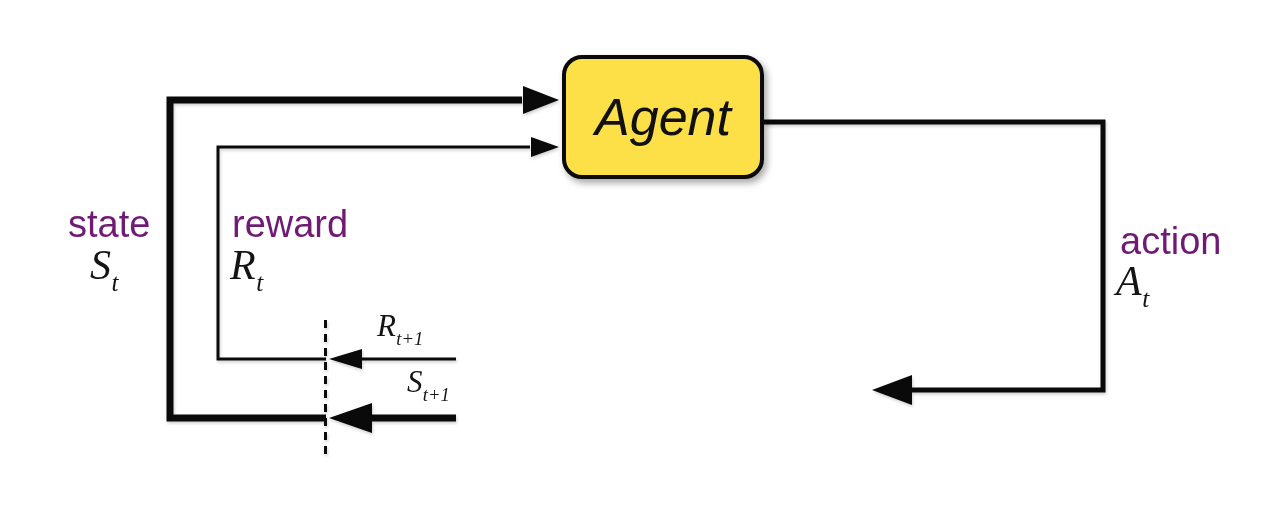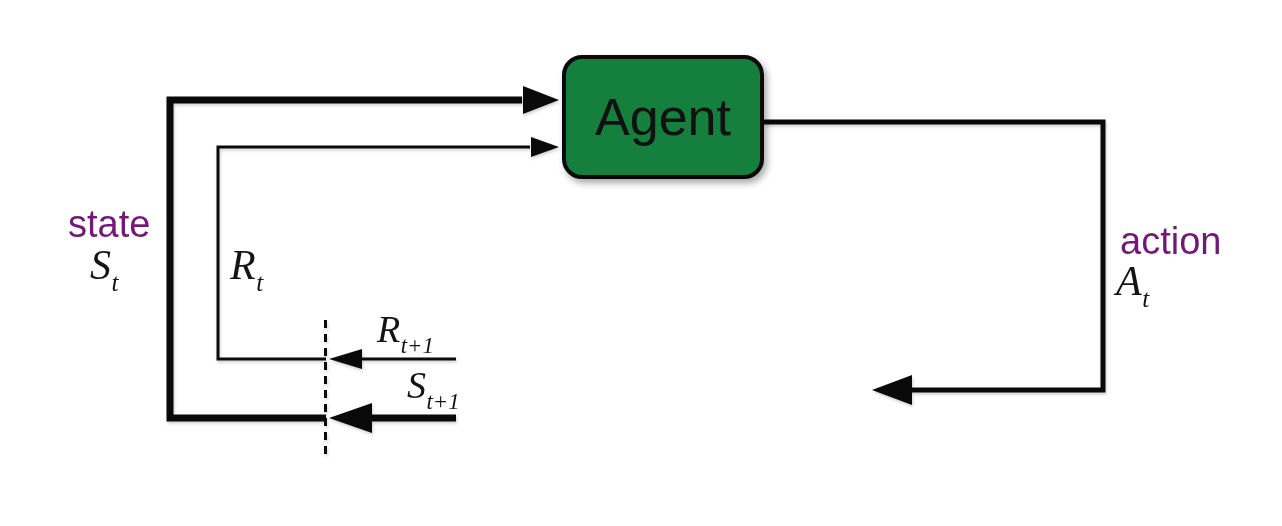--- a/index.html
+++ b/index.html
@@ -16,28 +16,29 @@
     overflow: hidden;
   }
   svg.wires {
     position: absolute;
     left: 0; top: 0;
     filter: drop-shadow(1px 2px 1.5px rgba(0,0,0,0.18));
   }
   .box {
     position: absolute;
     box-sizing: border-box;
-    background: #15803d;
+    background: #fde047;
     border: 4px solid #0a0a0a;
     border-radius: 20px;
     display: flex;
     align-items: center;
     justify-content: center;
     box-shadow: 3px 4px 7px rgba(0,0,0,0.35);
     color: #111111;
+    font-style: italic;
   }
   .box.agent {
     left: 562px; top: 55px;
     width: 202px; height: 124px;
     font-size: 52px;
   }
   .box.env {
     left: 458px; top: 322px;
     width: 412px; height: 134px;
     border-width: 5px;
@@ -61,21 +62,21 @@
     line-height: 1;
   }
   .math sub {
     font-size: 0.60em;
     line-height: 0;
     position: relative;
     top: 0.12em;
     left: 0.02em;
   }
   .math.small {
-    font-size: 38px;
+    font-size: 31px;
   }
   .word.state  { left: 68px;   top: 205px; }
   .math.state  { left: 90px;   top: 244px; }
   .word.reward { left: 232px;  top: 205px; }
   .math.reward { left: 230px;  top: 244px; }
   .word.action { left: 1120px; top: 222px; }
   .math.action { left: 1116px; top: 260px; text-align: right; }
   .math.next-reward { left: 377px; top: 310px; }
   .math.next-state  { left: 375px; top: 366px; margin-left: 32px; }
 </style>
@@ -110,20 +111,21 @@
     </g>
   </svg>
 
   <div class="box agent">
     <span>Agent</span>
   </div>
 
   <div class="word state">state</div>
   <div class="math state"><span>S</span><sub>t</sub></div>
 
+  <div class="word reward">reward</div>
   <div class="math reward"><span>R</span><sub>t</sub></div>
 
   <div class="word action">action</div>
   <div class="math action"><span>A</span><sub>t</sub></div>
 
   <div class="math small next-reward"><span>R</span><sub>t+1</sub></div>
   <div class="math small next-state"><span>S</span><sub>t+1</sub></div>
 
 </div>
 

